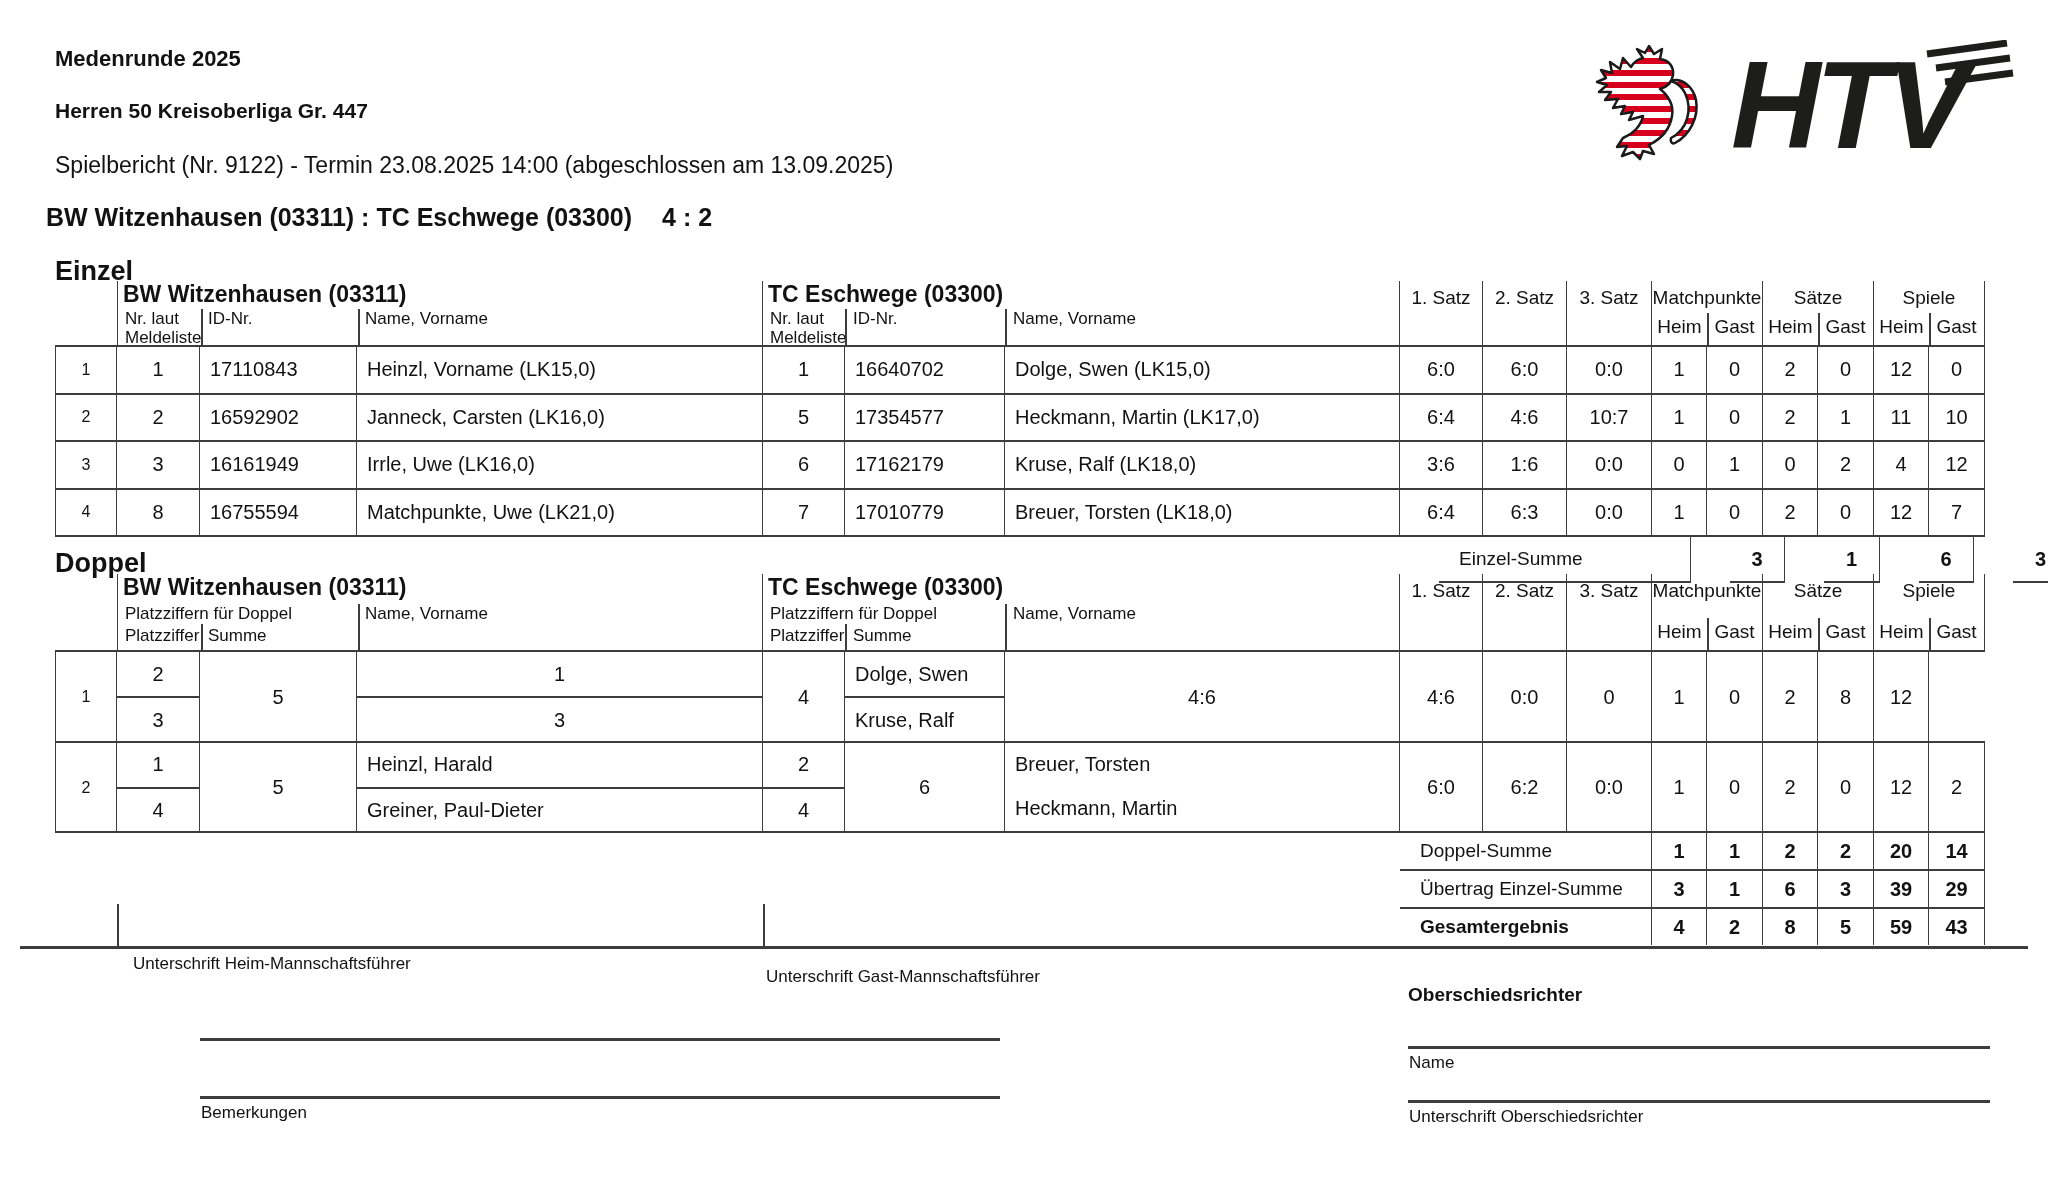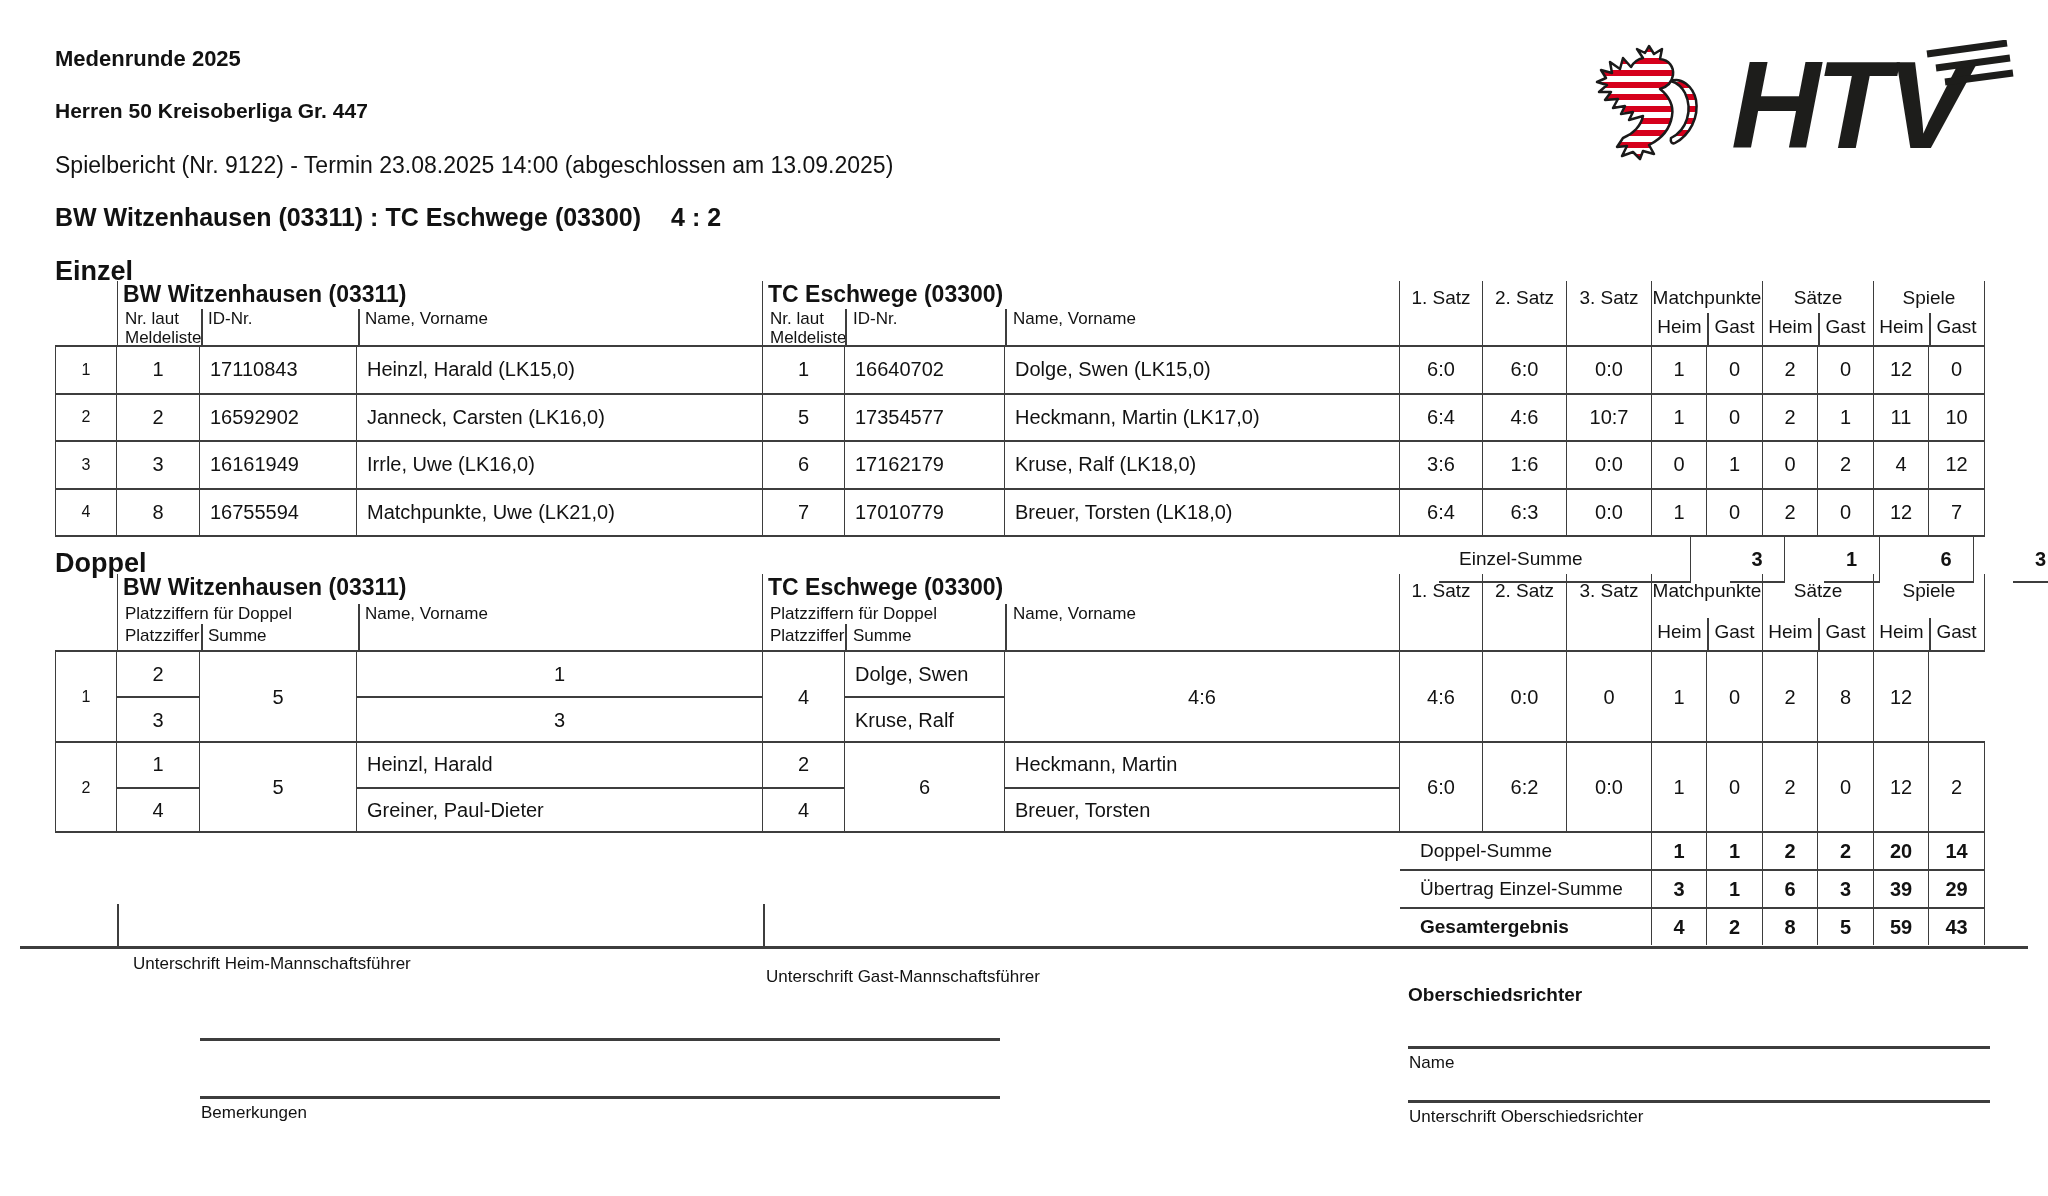--- a/index.html
+++ b/index.html
@@ -13,21 +13,21 @@
     background:#ffffff;
     font-family:"Liberation Sans","DejaVu Sans",sans-serif;
     color:var(--text);
     overflow:hidden;
   }
   .abs{position:absolute;}
   .b{font-weight:bold;}
   .title{left:55px;top:46px;font-size:22px;font-weight:bold;}
   .subtitle{left:55px;top:99px;font-size:21px;font-weight:bold;}
   .reportline{left:55px;top:152px;font-size:23px;}
-  .matchline{left:55px;top:203px;font-size:25px;font-weight:bold;}
+  .matchline{left:46px;top:203px;font-size:25px;font-weight:bold;}
   .matchline .score{margin-left:30px;}
   .sectionlabel{font-size:27px;font-weight:bold;}
 
   
   .tgrid{
     display:grid;
     grid-template-columns:62px 83px 157px 406px 82px 160px 395px 83px 84px 85px 55px 56px 55px 56px 55px 56px;
     box-sizing:border-box;
   }
   .trow{border-bottom:2.5px solid var(--line);}
@@ -167,21 +167,21 @@
         <div class="hg h">Heim</div>
           <div class="hg g">Gast</div>
         <div class="vline midv"></div>
       </div>
     </div>
 
     <div class="tgrid trow datarow">
       <div class="cell small">1</div>
       <div class="cell">1</div>
       <div class="cell left">17110843</div>
-      <div class="cell left">Heinzl, Harald (LK15,0)</div>
+      <div class="cell left">Heinzl, Vorname (LK15,0)</div>
       <div class="cell">1</div>
       <div class="cell left">16640702</div>
       <div class="cell left">Dolge, Swen (LK15,0)</div>
       <div class="cell">6:0</div>
       <div class="cell">6:0</div>
       <div class="cell">0:0</div>
       <div class="cell">1</div>
       <div class="cell">0</div>
       <div class="cell">2</div>
       <div class="cell">0</div>
@@ -348,22 +348,22 @@
       <div class="cell stack">
         <div class="sub first left">Heinzl, Harald</div>
         <div class="sub left">Greiner, Paul-Dieter</div>
       </div>
       <div class="cell stack">
         <div class="sub first">2</div>
         <div class="sub">4</div>
       </div>
       <div class="cell">6</div>
       <div class="cell stack">
+        <div class="sub left">Breuer, Torsten</div>
         <div class="sub first left">Heckmann, Martin</div>
-        <div class="sub left">Breuer, Torsten</div>
       </div>
       <div class="cell">6:0</div>
       <div class="cell">6:2</div>
       <div class="cell">0:0</div>
       <div class="cell">1</div>
       <div class="cell">0</div>
       <div class="cell">2</div>
       <div class="cell">0</div>
       <div class="cell">12</div>
       <div class="cell">2</div>

